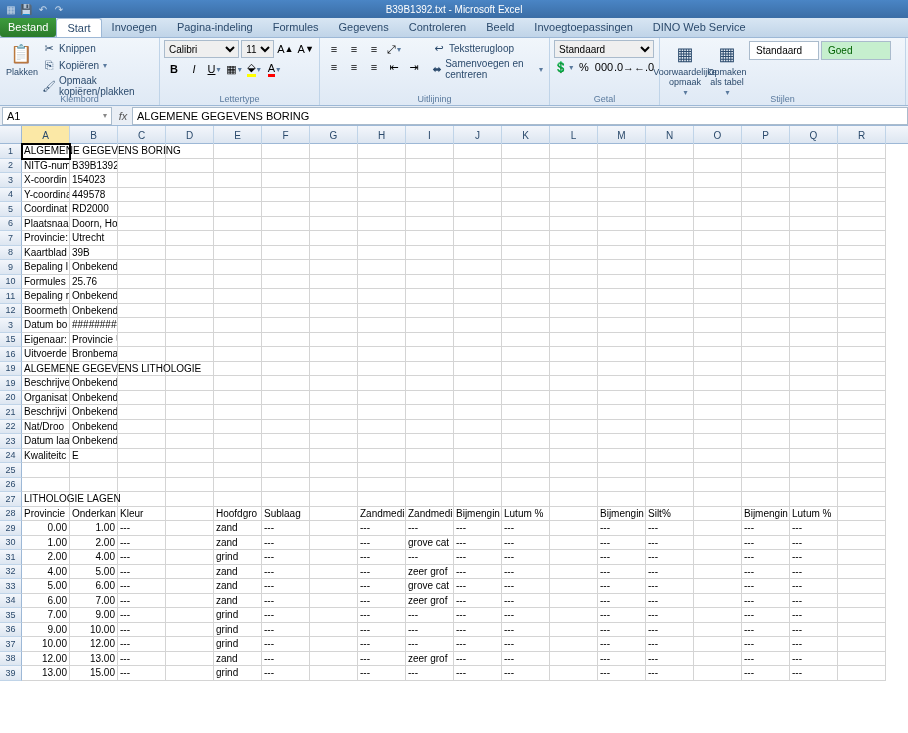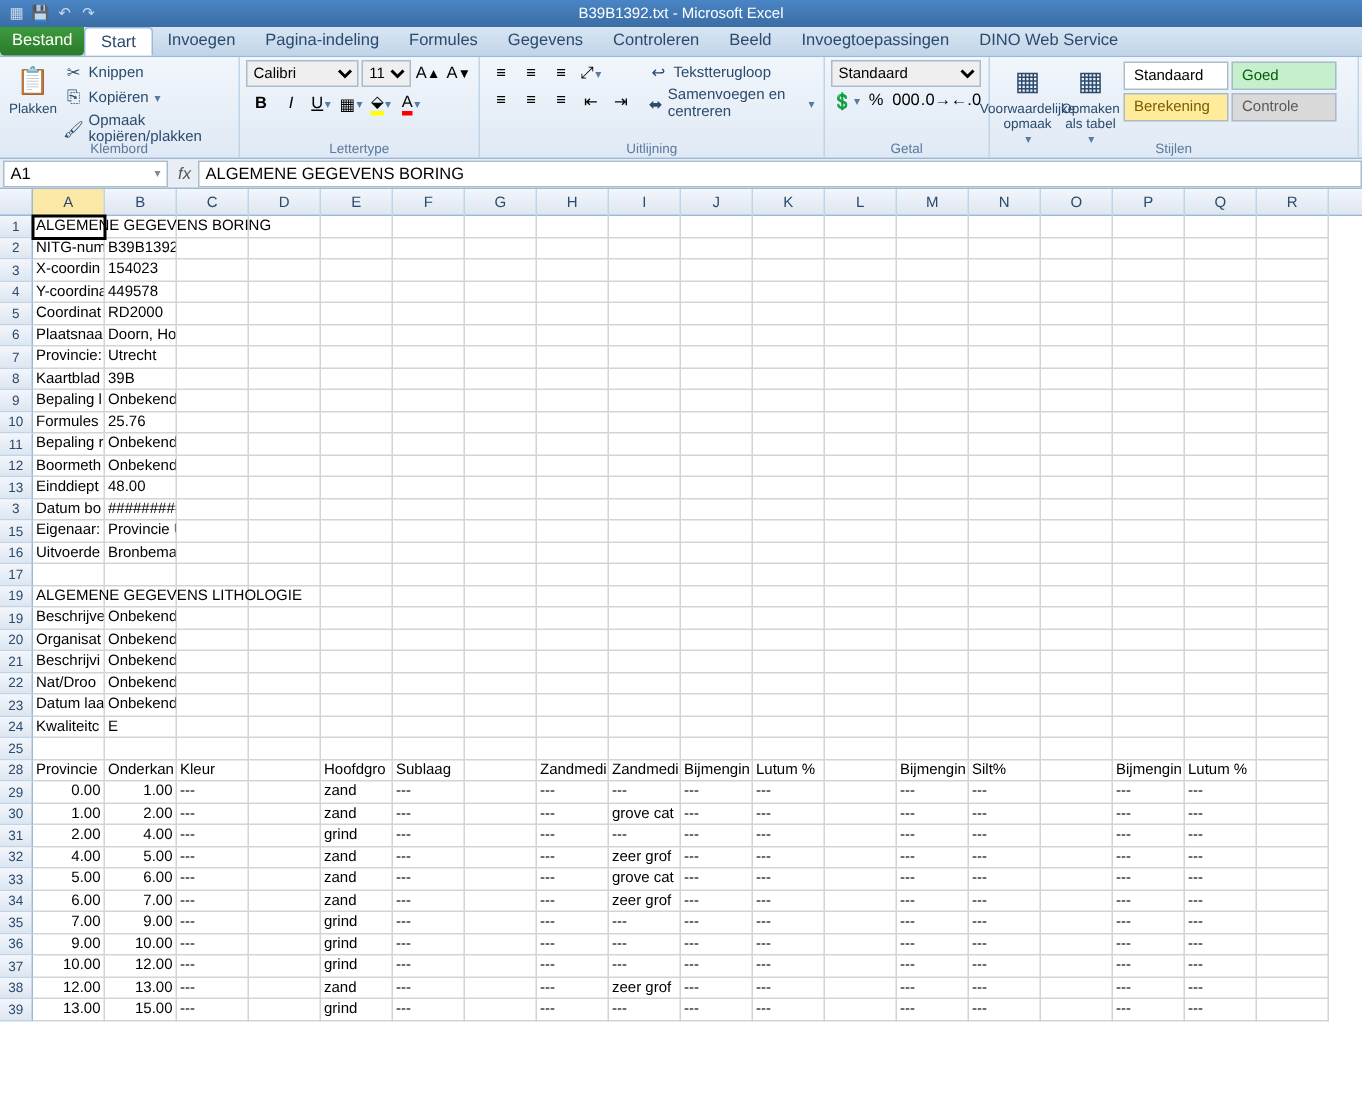--- a/index.html
+++ b/index.html
@@ -180,24 +180,20 @@
         </div>
       <div class="ribbon-btn-large dropdown-arrow">
           <span class="icon">▦</span>
           <span>Opmaken als tabel</span>
         </div>
       <div>
         <div style="display:flex">
           <div class="style-box">Standaard</div>
           <div class="style-box goed">Goed</div>
         </div>
-        <div style="display:flex">
-          <div class="style-box berek">Berekening</div>
-          <div class="style-box controle">Controle</div>
-        </div>
       </div>
     </div>
     <div class="ribbon-group-label">Stijlen</div>
   </div>
 </div>
 
 <div class="formula-bar">
   <div class="name-box">
       <span>A1</span>
       <span style="margin-left:auto;font-size:8px;color:#888">▾</span>
@@ -475,41 +471,20 @@
         <div class="cell" style="width: 48px;"></div>
         <div class="cell" style="width: 48px;"></div>
         <div class="cell" style="width: 48px;"></div>
         <div class="cell" style="width: 48px;"></div>
         <div class="cell" style="width: 48px;"></div>
         <div class="cell" style="width: 48px;"></div>
         <div class="cell" style="width: 48px;"></div>
         <div class="cell" style="width: 48px;"></div>
       </div>
       <div class="row">
-        <div class="row-header">13</div>
-        <div class="cell" style="width: 48px;">Einddiept</div>
-        <div class="cell" style="width: 48px;">48.00</div>
-        <div class="cell" style="width: 48px;"></div>
-        <div class="cell" style="width: 48px;"></div>
-        <div class="cell" style="width: 48px;"></div>
-        <div class="cell" style="width: 48px;"></div>
-        <div class="cell" style="width: 48px;"></div>
-        <div class="cell" style="width: 48px;"></div>
-        <div class="cell" style="width: 48px;"></div>
-        <div class="cell" style="width: 48px;"></div>
-        <div class="cell" style="width: 48px;"></div>
-        <div class="cell" style="width: 48px;"></div>
-        <div class="cell" style="width: 48px;"></div>
-        <div class="cell" style="width: 48px;"></div>
-        <div class="cell" style="width: 48px;"></div>
-        <div class="cell" style="width: 48px;"></div>
-        <div class="cell" style="width: 48px;"></div>
-        <div class="cell" style="width: 48px;"></div>
-      </div>
-      <div class="row">
         <div class="row-header">3</div>
         <div class="cell" style="width: 48px;">Datum bo</div>
         <div class="cell" style="width: 48px;">#########</div>
         <div class="cell" style="width: 48px;"></div>
         <div class="cell" style="width: 48px;"></div>
         <div class="cell" style="width: 48px;"></div>
         <div class="cell" style="width: 48px;"></div>
         <div class="cell" style="width: 48px;"></div>
         <div class="cell" style="width: 48px;"></div>
         <div class="cell" style="width: 48px;"></div>
@@ -559,41 +534,20 @@
         <div class="cell" style="width: 48px;"></div>
         <div class="cell" style="width: 48px;"></div>
         <div class="cell" style="width: 48px;"></div>
         <div class="cell" style="width: 48px;"></div>
         <div class="cell" style="width: 48px;"></div>
         <div class="cell" style="width: 48px;"></div>
         <div class="cell" style="width: 48px;"></div>
         <div class="cell" style="width: 48px;"></div>
       </div>
       <div class="row">
-        <div class="row-header">17</div>
-        <div class="cell" style="width: 48px;"></div>
-        <div class="cell" style="width: 48px;"></div>
-        <div class="cell" style="width: 48px;"></div>
-        <div class="cell" style="width: 48px;"></div>
-        <div class="cell" style="width: 48px;"></div>
-        <div class="cell" style="width: 48px;"></div>
-        <div class="cell" style="width: 48px;"></div>
-        <div class="cell" style="width: 48px;"></div>
-        <div class="cell" style="width: 48px;"></div>
-        <div class="cell" style="width: 48px;"></div>
-        <div class="cell" style="width: 48px;"></div>
-        <div class="cell" style="width: 48px;"></div>
-        <div class="cell" style="width: 48px;"></div>
-        <div class="cell" style="width: 48px;"></div>
-        <div class="cell" style="width: 48px;"></div>
-        <div class="cell" style="width: 48px;"></div>
-        <div class="cell" style="width: 48px;"></div>
-        <div class="cell" style="width: 48px;"></div>
-      </div>
-      <div class="row">
         <div class="row-header">19</div>
         <div class="cell" style="width: 48px; overflow: visible; position: relative; z-index: 1;">ALGEMENE GEGEVENS LITHOLOGIE</div>
         <div class="cell" style="width: 48px;"></div>
         <div class="cell" style="width: 48px;"></div>
         <div class="cell" style="width: 48px;"></div>
         <div class="cell" style="width: 48px;"></div>
         <div class="cell" style="width: 48px;"></div>
         <div class="cell" style="width: 48px;"></div>
         <div class="cell" style="width: 48px;"></div>
         <div class="cell" style="width: 48px;"></div>
@@ -729,20 +683,62 @@
         <div class="cell" style="width: 48px;"></div>
         <div class="cell" style="width: 48px;"></div>
         <div class="cell" style="width: 48px;"></div>
         <div class="cell" style="width: 48px;"></div>
         <div class="cell" style="width: 48px;"></div>
         <div class="cell" style="width: 48px;"></div>
       </div>
       <div class="row">
         <div class="row-header">25</div>
         <div class="cell" style="width: 48px;"></div>
+        <div class="cell" style="width: 48px;"></div>
+        <div class="cell" style="width: 48px;"></div>
+        <div class="cell" style="width: 48px;"></div>
+        <div class="cell" style="width: 48px;"></div>
+        <div class="cell" style="width: 48px;"></div>
+        <div class="cell" style="width: 48px;"></div>
+        <div class="cell" style="width: 48px;"></div>
+        <div class="cell" style="width: 48px;"></div>
+        <div class="cell" style="width: 48px;"></div>
+        <div class="cell" style="width: 48px;"></div>
+        <div class="cell" style="width: 48px;"></div>
+        <div class="cell" style="width: 48px;"></div>
+        <div class="cell" style="width: 48px;"></div>
+        <div class="cell" style="width: 48px;"></div>
+        <div class="cell" style="width: 48px;"></div>
+        <div class="cell" style="width: 48px;"></div>
+        <div class="cell" style="width: 48px;"></div>
+      </div>
+      <div class="row">
+        <div class="row-header">26</div>
+        <div class="cell" style="width: 48px;"></div>
+        <div class="cell" style="width: 48px;"></div>
+        <div class="cell" style="width: 48px;"></div>
+        <div class="cell" style="width: 48px;"></div>
+        <div class="cell" style="width: 48px;"></div>
+        <div class="cell" style="width: 48px;"></div>
+        <div class="cell" style="width: 48px;"></div>
+        <div class="cell" style="width: 48px;"></div>
+        <div class="cell" style="width: 48px;"></div>
+        <div class="cell" style="width: 48px;"></div>
+        <div class="cell" style="width: 48px;"></div>
+        <div class="cell" style="width: 48px;"></div>
+        <div class="cell" style="width: 48px;"></div>
+        <div class="cell" style="width: 48px;"></div>
+        <div class="cell" style="width: 48px;"></div>
+        <div class="cell" style="width: 48px;"></div>
+        <div class="cell" style="width: 48px;"></div>
+        <div class="cell" style="width: 48px;"></div>
+      </div>
+      <div class="row">
+        <div class="row-header">27</div>
+        <div class="cell" style="width: 48px; overflow: visible; position: relative; z-index: 1;">LITHOLOGIE LAGEN</div>
         <div class="cell" style="width: 48px;"></div>
         <div class="cell" style="width: 48px;"></div>
         <div class="cell" style="width: 48px;"></div>
         <div class="cell" style="width: 48px;"></div>
         <div class="cell" style="width: 48px;"></div>
         <div class="cell" style="width: 48px;"></div>
         <div class="cell" style="width: 48px;"></div>
         <div class="cell" style="width: 48px;"></div>
         <div class="cell" style="width: 48px;"></div>
         <div class="cell" style="width: 48px;"></div>

